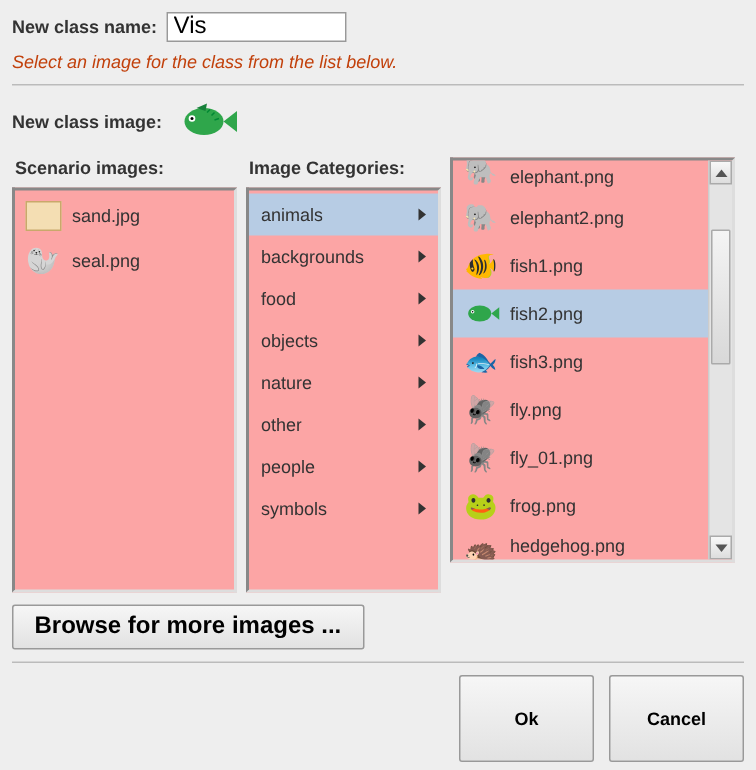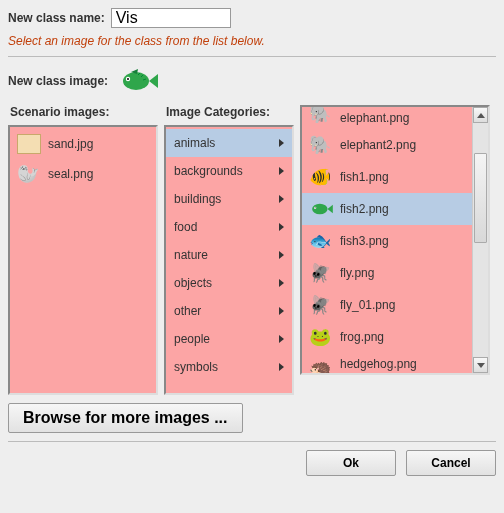--- a/index.html
+++ b/index.html
@@ -112,21 +112,21 @@
     cursor: pointer;
   }
   .footer {
     display: flex;
     justify-content: flex-end;
     gap: 10px;
     margin-top: 8px;
   }
   .footer button {
     width: 90px;
-    padding: 5px 0;
+    padding: 21px 0;
     font-weight: bold;
     background: linear-gradient(#f6f6f6,#e2e2e2);
     border: 1px solid #999;
     border-radius: 2px;
     font-size: 12px;
     cursor: pointer;
   }
   
   .sand { width:24px;height:20px;background:#f4deb3;border:1px solid #c9a86b;}
   .seal { font-size:18px; filter:grayscale(1);}
@@ -192,33 +192,29 @@
       <div class="list-inner" id="categories-list">
           <div class="item small selected">
             <span class="label">animals</span>
             <span class="arrow"></span>
           </div>
           <div class="item small">
             <span class="label">backgrounds</span>
             <span class="arrow"></span>
           </div>
           <div class="item small">
-            <span class="label">buildings</span>
-            <span class="arrow"></span>
-          </div>
-          <div class="item small">
             <span class="label">food</span>
             <span class="arrow"></span>
           </div>
           <div class="item small">
+            <span class="label">objects</span>
+            <span class="arrow"></span>
+          </div>
+          <div class="item small">
             <span class="label">nature</span>
-            <span class="arrow"></span>
-          </div>
-          <div class="item small">
-            <span class="label">objects</span>
             <span class="arrow"></span>
           </div>
           <div class="item small">
             <span class="label">other</span>
             <span class="arrow"></span>
           </div>
           <div class="item small">
             <span class="label">people</span>
             <span class="arrow"></span>
           </div>

